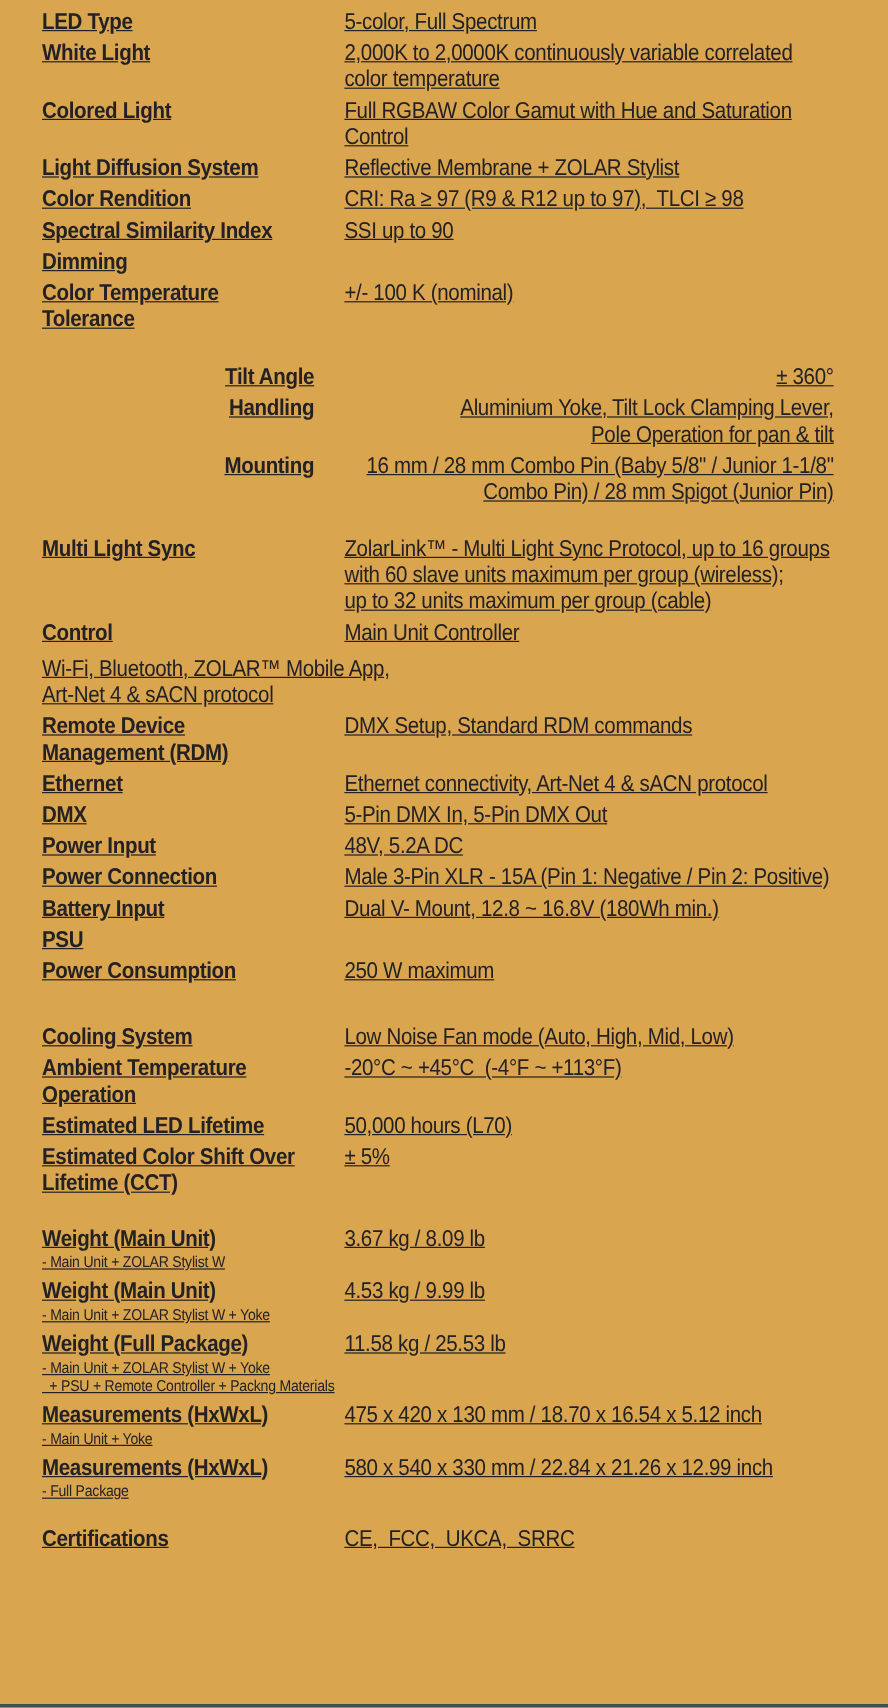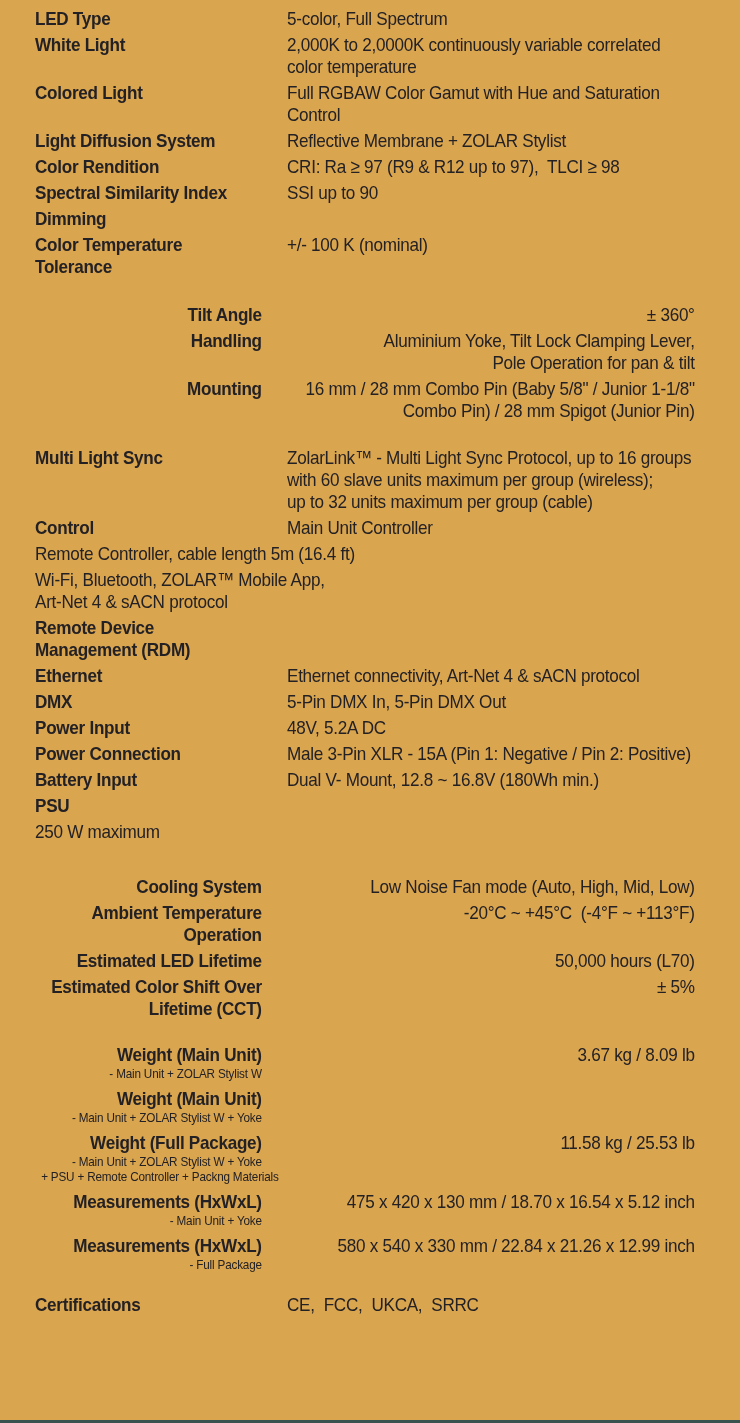--- a/index.html
+++ b/index.html
@@ -12,34 +12,35 @@
     background: #D9A54F;
     font-family: "Liberation Sans", sans-serif;
     color: #242124;
     overflow: hidden;
     position: relative;
   }
   .spec-sheet {
     padding: 8px 0 0 35px;
     box-sizing: border-box;
     width: 740px;
+    text-decoration: underline;
   }
   .spec-group { margin-top: 0; }
   .spec-group:nth-of-type(2) { margin-top: 26px; text-align: right; }
   .spec-group:nth-of-type(3) { margin-top: 25px; }
   .spec-group:nth-of-type(4) { }
-  .spec-group:nth-of-type(5) { margin-top: 33px; text-align: right; }
+  .spec-group:nth-of-type(5) { margin-top: 33px; }
   .spec-group:nth-of-type(6) { margin-top: 24px; }
   .spec-group:nth-of-type(7) { margin-top: 22px; }
   .spec-row {
     display: flex;
     align-items: flex-start;
     margin-bottom: 4px;
   }
-  .spec-group:nth-of-type(6) .spec-row { margin-bottom: 7px; text-align: right; }
+  .spec-group:nth-of-type(6) .spec-row { margin-bottom: 7px; }
   .cell-label {
     width: 252px;
     flex: none;
   }
   .cell-value {
     flex: 1;
     min-width: 0;
   }
   .txt {
     white-space: pre;
@@ -182,35 +183,35 @@
       </div>
       <div class="spec-row">
         <div class="cell-label">
           <div class="txt label-line">Control</div>
         </div>
         <div class="cell-value">
           <div class="txt value-line">Main Unit Controller</div>
         </div>
       </div>
       <div class="spec-row">
-        <div class="cell-value">
-          <div class="txt value-line">Remote Controller, cable length 5m (16.4 ft)</div>
-        </div>
       </div>
       <div class="spec-row">
         <div class="cell-value">
           <div class="txt value-line">Wi-Fi, Bluetooth, ZOLAR™ Mobile App,</div>
           <div class="txt value-line">Art-Net 4 &amp; sACN protocol</div>
         </div>
       </div>
       <div class="spec-row">
         <div class="cell-label">
           <div class="txt label-line">Remote Device</div>
           <div class="txt label-line">Management (RDM)</div>
         </div>
+        <div class="cell-value">
+          <div class="txt value-line">DMX Setup, Standard RDM commands</div>
+        </div>
       </div>
       <div class="spec-row">
         <div class="cell-label">
           <div class="txt label-line">Ethernet</div>
         </div>
         <div class="cell-value">
           <div class="txt value-line">Ethernet connectivity, Art-Net 4 &amp; sACN protocol</div>
         </div>
       </div>
       <div class="spec-row">
@@ -246,20 +247,23 @@
         <div class="cell-value">
           <div class="txt value-line">Dual V- Mount, 12.8 ~ 16.8V (180Wh min.)</div>
         </div>
       </div>
       <div class="spec-row">
         <div class="cell-label">
           <div class="txt label-line">PSU</div>
         </div>
       </div>
       <div class="spec-row">
+        <div class="cell-label">
+          <div class="txt label-line">Power Consumption</div>
+        </div>
         <div class="cell-value">
           <div class="txt value-line">250 W maximum</div>
         </div>
       </div>
     </div>
     <div class="spec-group">
       <div class="spec-row">
         <div class="cell-label">
           <div class="txt label-line">Cooling System</div>
         </div>
@@ -301,20 +305,23 @@
           <div class="txt note-line">- Main Unit + ZOLAR Stylist W</div>
         </div>
         <div class="cell-value">
           <div class="txt value-line">3.67 kg / 8.09 lb</div>
         </div>
       </div>
       <div class="spec-row">
         <div class="cell-label">
           <div class="txt label-line">Weight (Main Unit)</div>
           <div class="txt note-line">- Main Unit + ZOLAR Stylist W + Yoke</div>
+        </div>
+        <div class="cell-value">
+          <div class="txt value-line">4.53 kg / 9.99 lb</div>
         </div>
       </div>
       <div class="spec-row">
         <div class="cell-label">
           <div class="txt label-line">Weight (Full Package)</div>
           <div class="txt note-line">- Main Unit + ZOLAR Stylist W + Yoke</div>
           <div class="txt note-line">  + PSU + Remote Controller + Packng Materials</div>
         </div>
         <div class="cell-value">
           <div class="txt value-line">11.58 kg / 25.53 lb</div>

